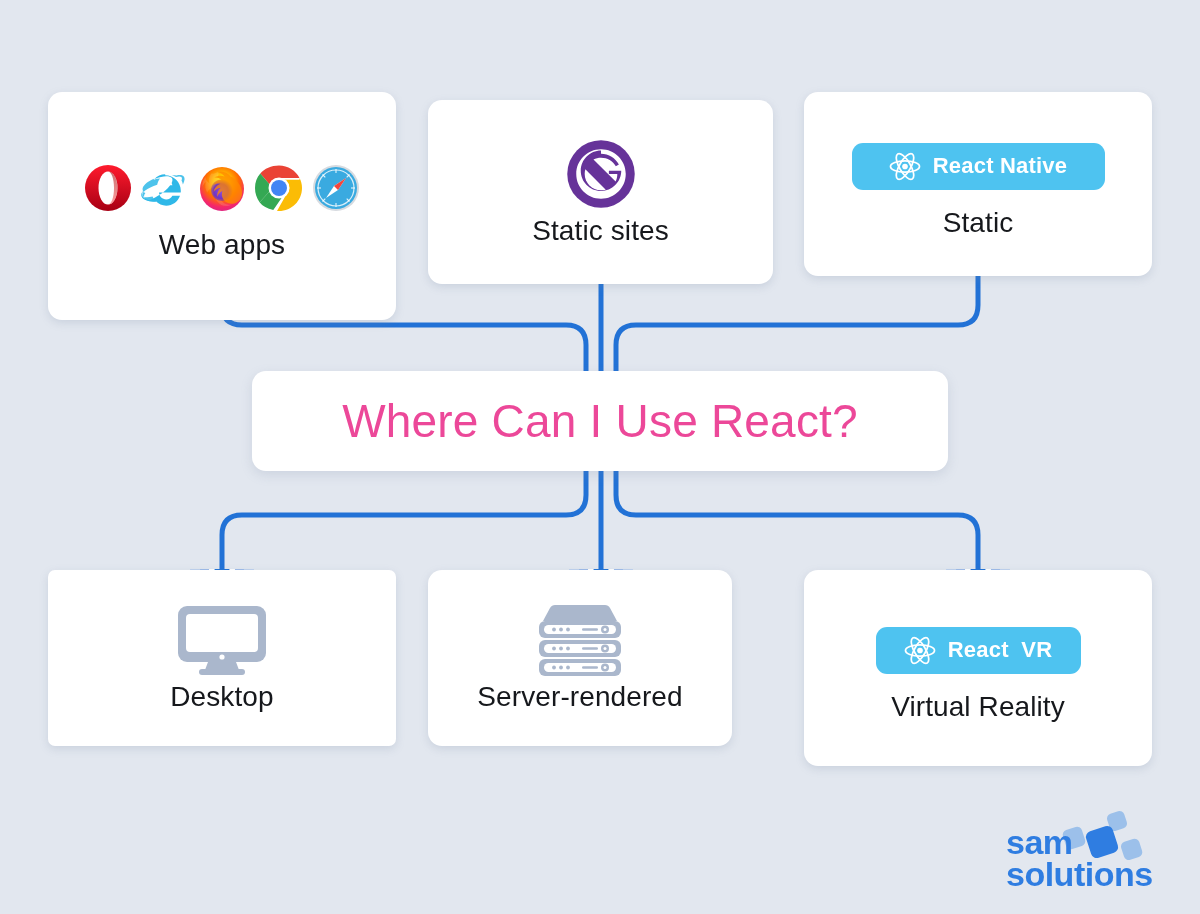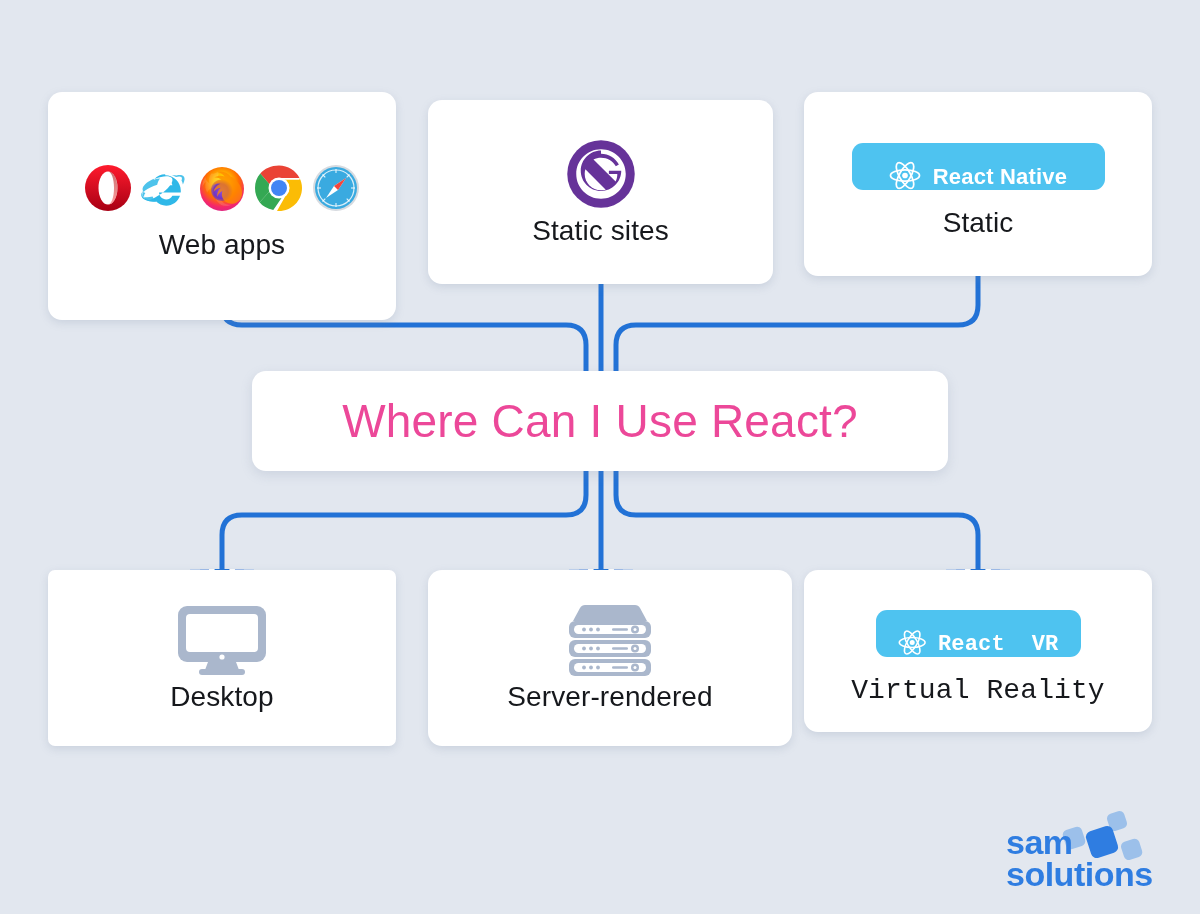--- a/index.html
+++ b/index.html
@@ -40,22 +40,22 @@
     margin-top:4px;
     white-space:nowrap;
   }
 
   
   #card-web    { left:48px;  top:92px;  width:348px; height:228px; }
   #card-static { left:428px; top:100px;  width:345px; height:184px; }
   #card-mobile { left:804px; top:92px;  width:348px; height:184px; }
   
   #card-desktop { left:48px;  top:570px; width:348px; height:176px;border-radius:7px; }
-  #card-server  { left:428px; top:570px; width:364px; height:176px; }
-  #card-vr      { left:804px; top:570px; width:348px; height:162px;font-family:Liberation Mono, monospace; }
+  #card-server  { left:428px; top:570px; width:304px; height:176px; }
+  #card-vr      { left:804px; top:570px; width:348px; height:196px; }
 
   
   #hero {
     position:absolute;
     left:252px; top:371px; width:696px; height:100px;
     background:#fff;
     border-radius:14px;
     box-shadow:0 4px 12px rgba(120,135,165,.2);
     display:flex; align-items:center; justify-content:center;
     z-index:4;
@@ -89,21 +89,21 @@
 
   #node-web    { left:190px; top:239px; }
   #node-static { left:569px; top:239px; }
   #node-mobile { left:946px; top:239px; }
   #node-desk   { left:190px; top:537px; }
   #node-srv    { left:569px; top:537px; }
   #node-vrn    { left:946px; top:537px; }
 
   
   .pill {
-    display:flex; align-items:flex-end; justify-content:center;
+    display:flex; align-items:center; justify-content:center;
     gap:12px;
     background:#4ec3f0;
     border-radius:11px;
     padding:0 22px;
     height:47px;
   }
   .pill .pill-label {
     color:#ffffff;
     font-size:22px;
     font-weight:bold;

